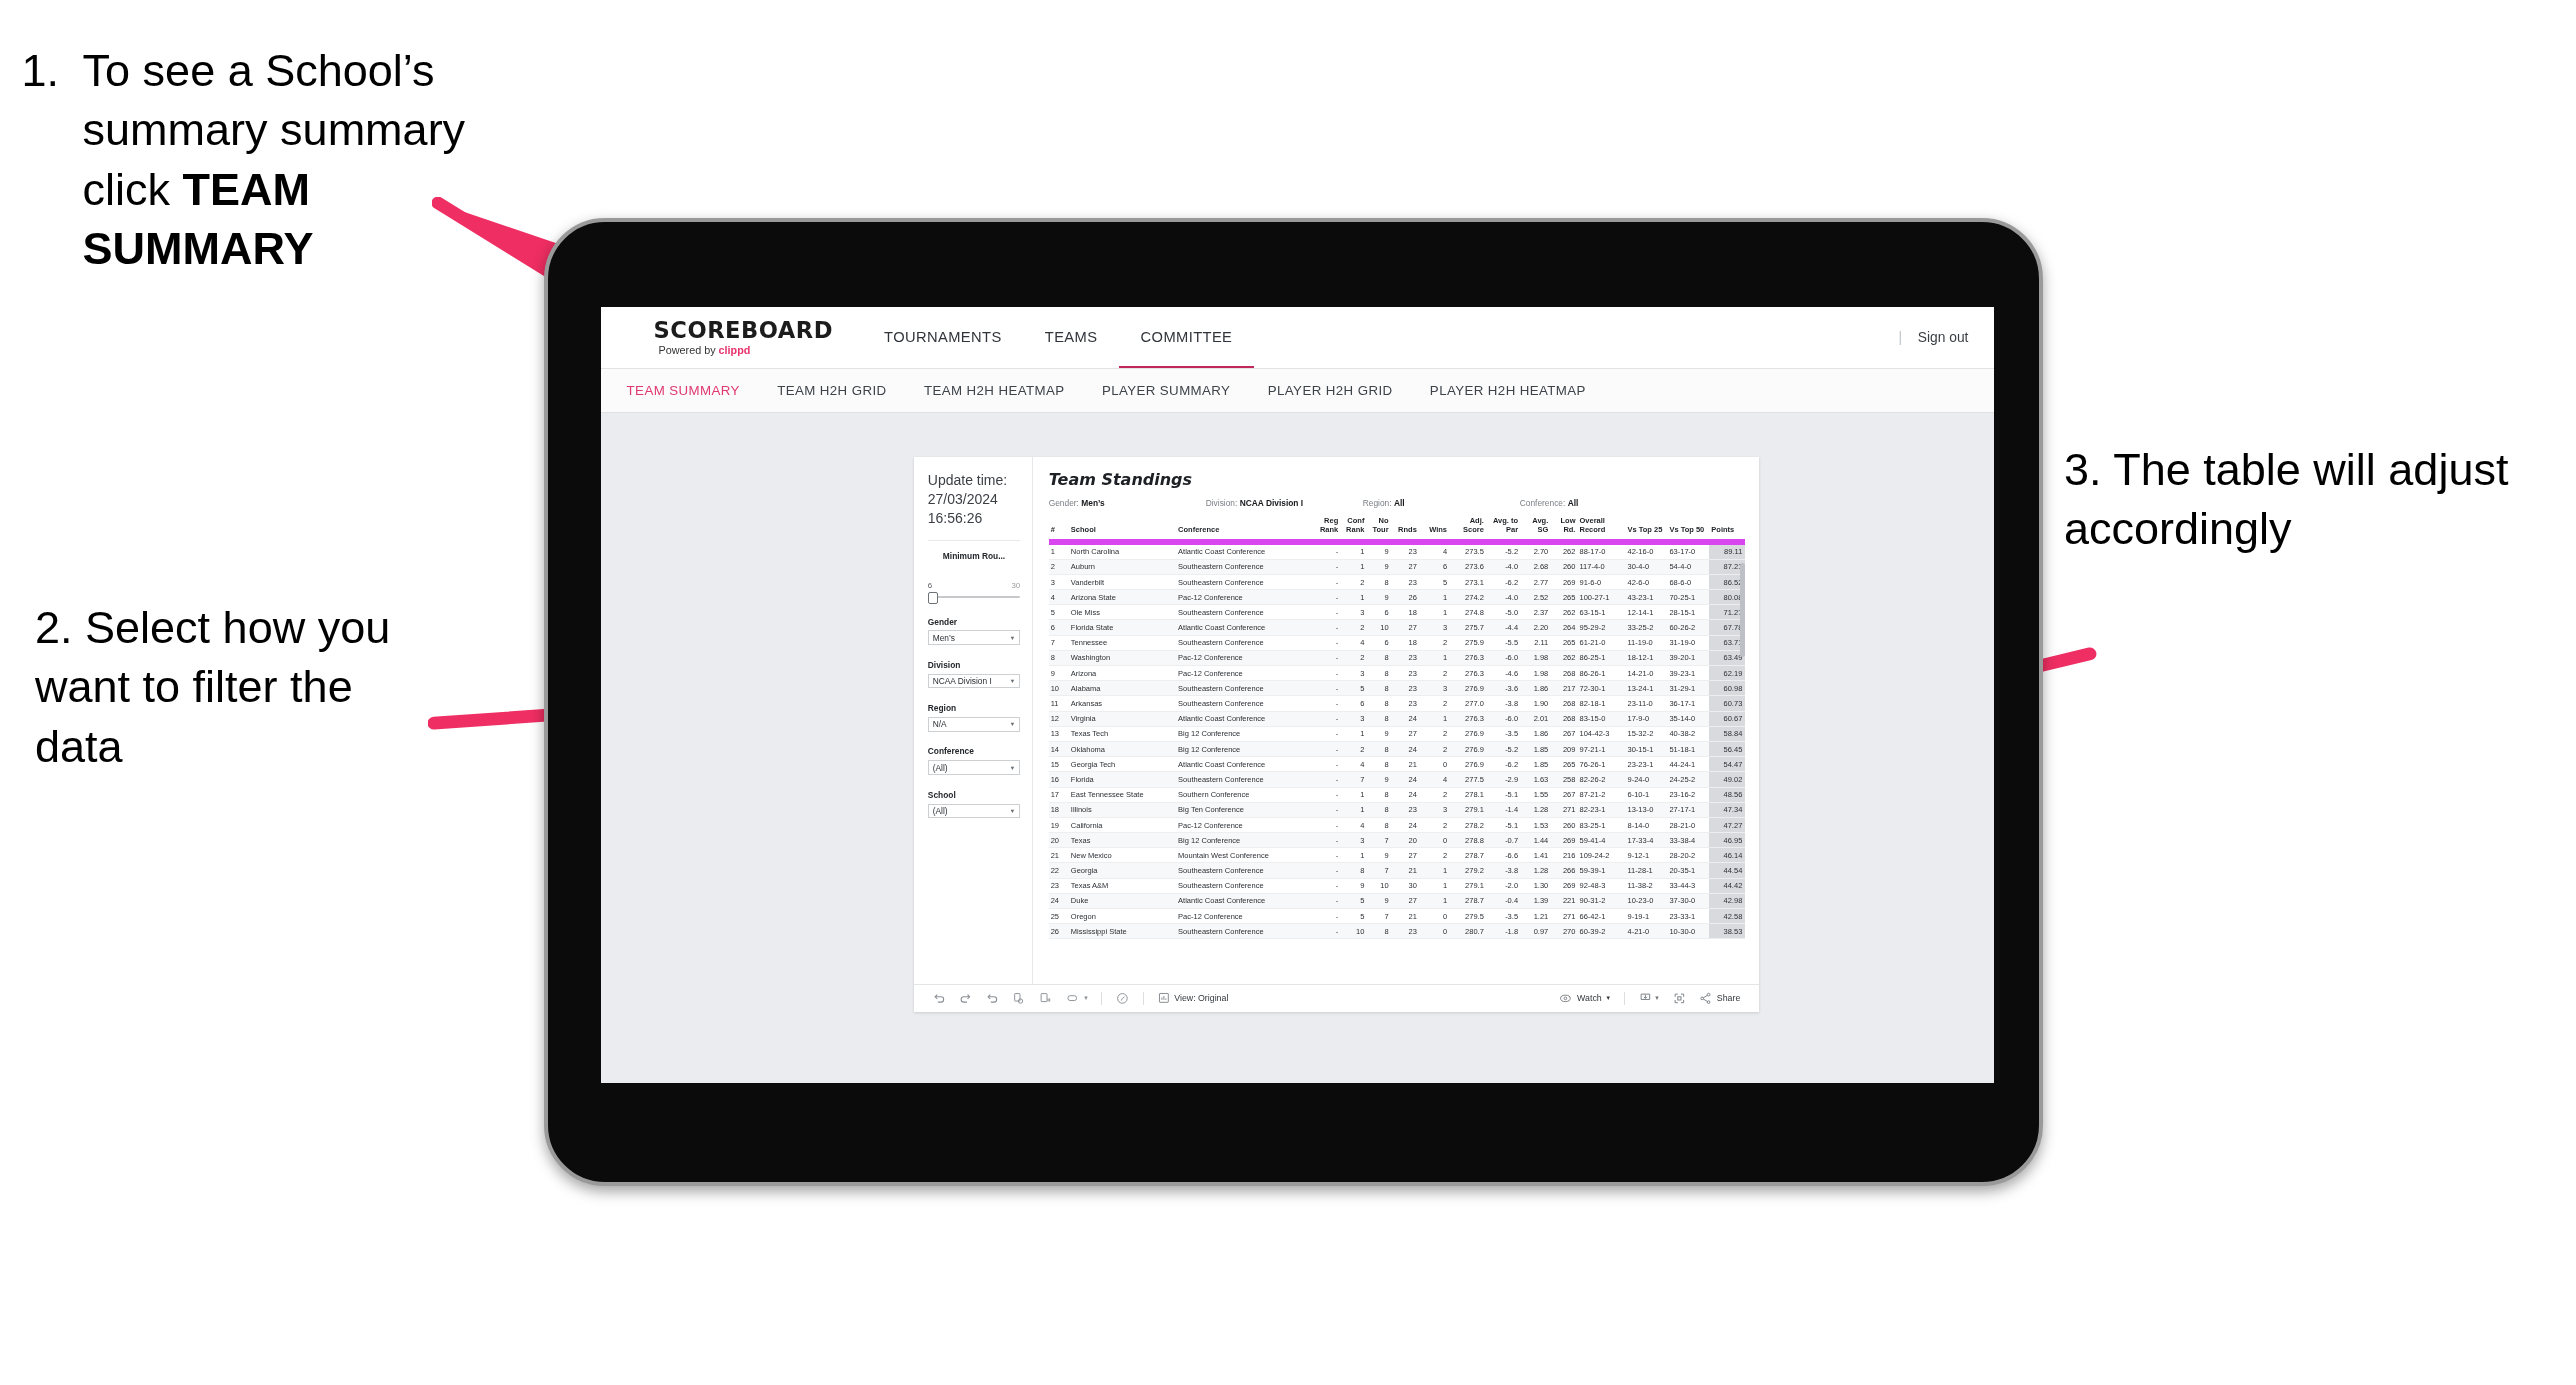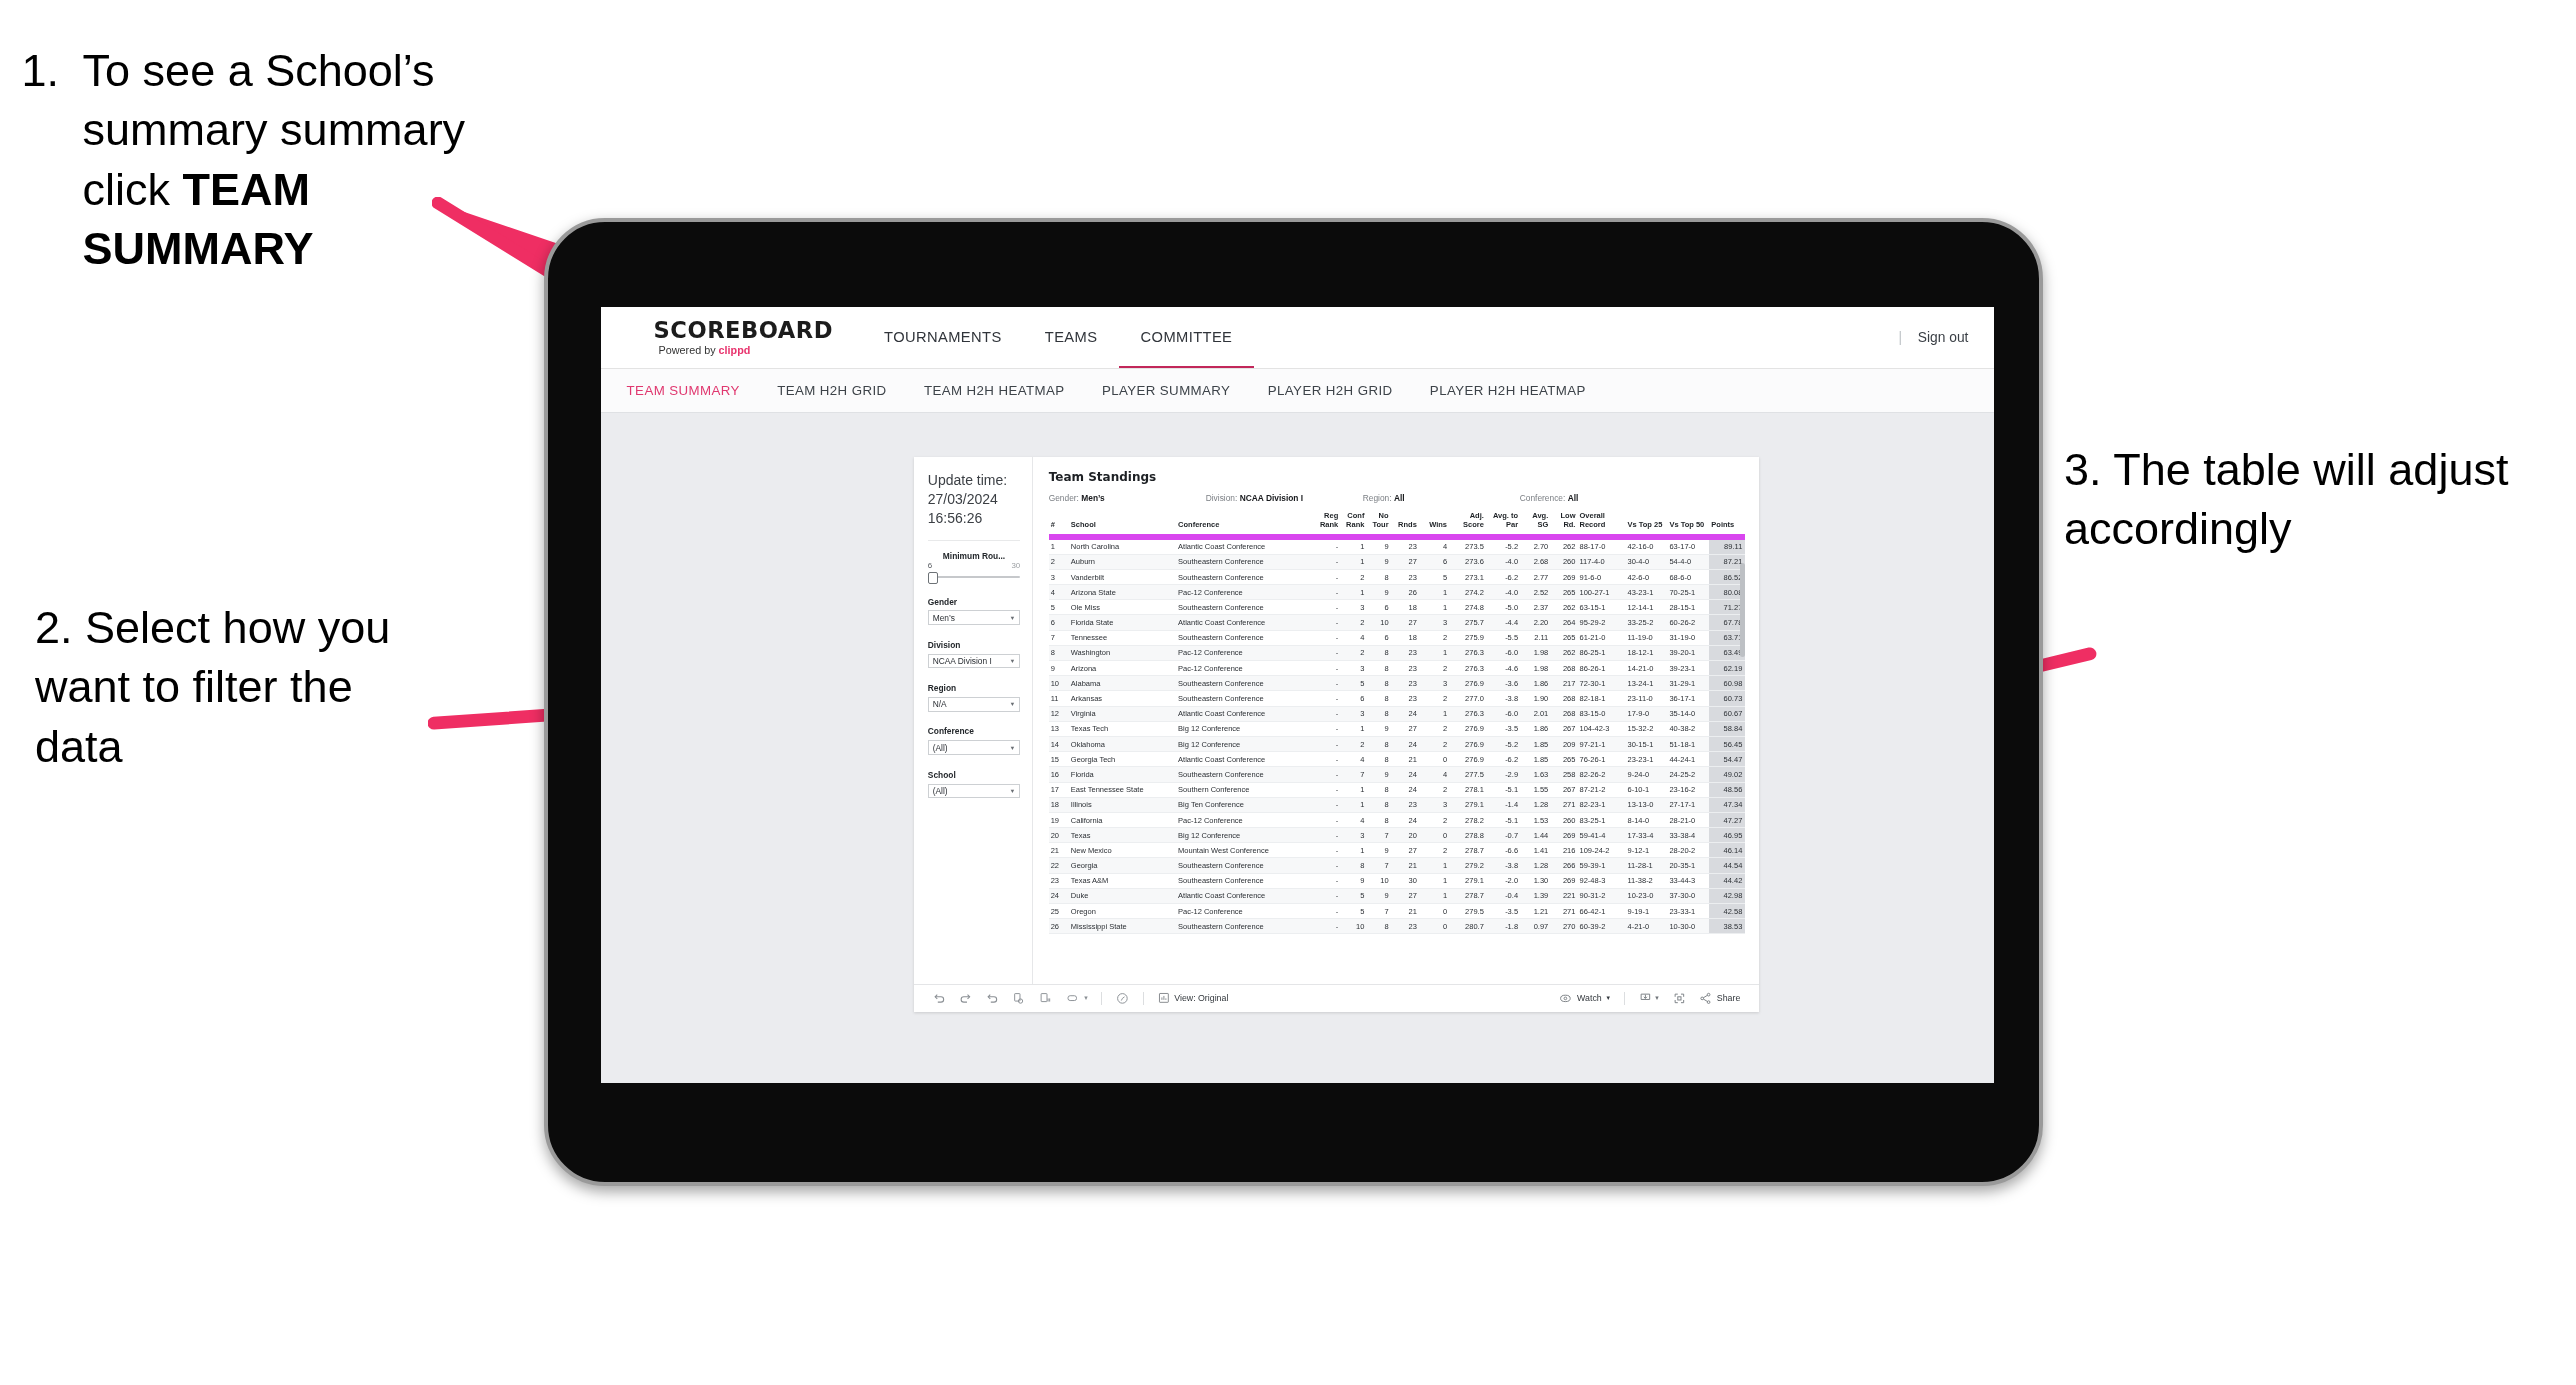--- a/index.html
+++ b/index.html
@@ -63,34 +63,34 @@
      box-shadow:0 1px 2.9px rgba(0,0,0,.14);display:flex;flex-direction:column;}
   #viz-body{flex:1;display:flex;min-height:0;}
 
   
   #filters{width:119px;border-right:1px solid #e6e7e9;padding:13.8px 11.8px 0 13.8px;box-sizing:border-box;
     font-size:8.4px;color:#2d3136;background:#fff;}
   .f-update{font-size:14px;color:#3b3f44;line-height:1.35;}
   .f-sep{height:1px;background:#e8e9ea;margin:12.8px 0 9.8px 0;}
   .f-group{margin-bottom:14.7px;}
   .f-label{font-weight:bold;font-size:8.4px;color:#23272b;margin-bottom:3.9px;}
-  .slider-title{font-weight:bold;font-size:8.4px;color:#23272b;text-align:center;margin-bottom:0;}
+  .slider-title{font-weight:bold;font-size:8.4px;color:#23272b;text-align:center;margin-bottom:20px;}
   .slider-minmax{display:flex;justify-content:space-between;font-size:7.9px;color:#55595e;margin-bottom:2px;}
   .slider-minmax .mx{color:#9a9ea2;}
   .slider-track{position:relative;height:9.8px;}
   .slider-track .rail{position:absolute;left:3.9px;right:0;top:3.9px;height:2px;background:#c6c8cb;border-radius:1px;}
   .slider-track .knob{position:absolute;left:0;top:0;width:7.9px;height:9.8px;border:1px solid #6d7276;
      background:#fff;border-radius:2px;}
   .f-select{border:1px solid #cdd0d3;background:#fff;height:14.7px;display:flex;align-items:center;
     justify-content:space-between;padding:0 3.9px;font-size:8.4px;color:#2b2f34;box-sizing:border-box;}
   .f-select .caret{font-size:5.9px;color:#6a6f74;}
 
   
   #report{flex:1;min-width:0;display:flex;flex-direction:column;padding:12.8px 13.8px 0 15.7px;box-sizing:border-box;}
-  #report-title{font-family:"DejaVu Sans",sans-serif;font-weight:bold;font-size:12px;color:#1d2024;margin-bottom:8.8px;}
+  #report-title{font-family:"DejaVu Sans",sans-serif;font-weight:bold;font-size:16px;color:#1d2024;margin-bottom:8.8px;font-style:italic;}
   #report-meta{display:flex;font-size:8.4px;color:#202428;margin-bottom:9.8px;}
   #report-meta .m{width:157px;}
   #report-meta .k{color:#7b7f84;}
   #report-meta .v{font-weight:bold;color:#17191c;}
 
   table{border-collapse:collapse;width:100%;font-size:7.5px;color:#2b2f34;table-layout:fixed;}
   thead th{font-weight:bold;color:#1d2125;text-align:left;vertical-align:bottom;
     padding:0 2px 3.9px 2px;border-bottom:6px solid #d946ef;line-height:1.15;}
   tbody td{padding:2.6px 2px;border-bottom:1px solid #eceef0;white-space:nowrap;overflow:hidden;}
   tbody tr:nth-child(even){background:#f7f8f9;}

